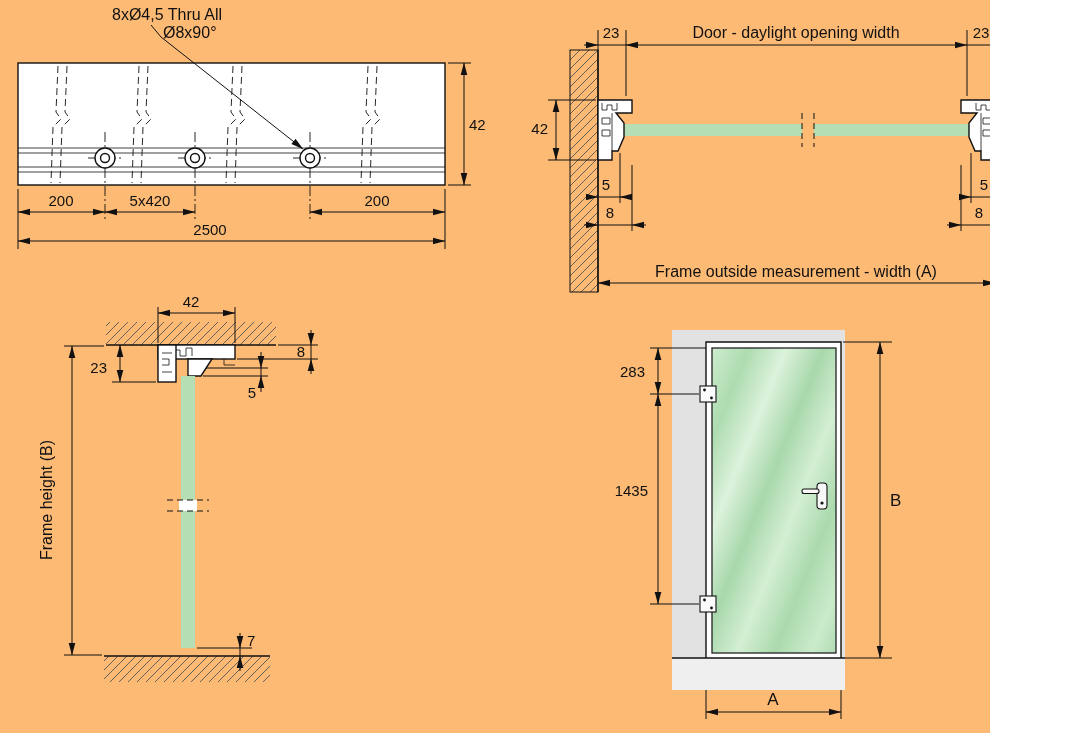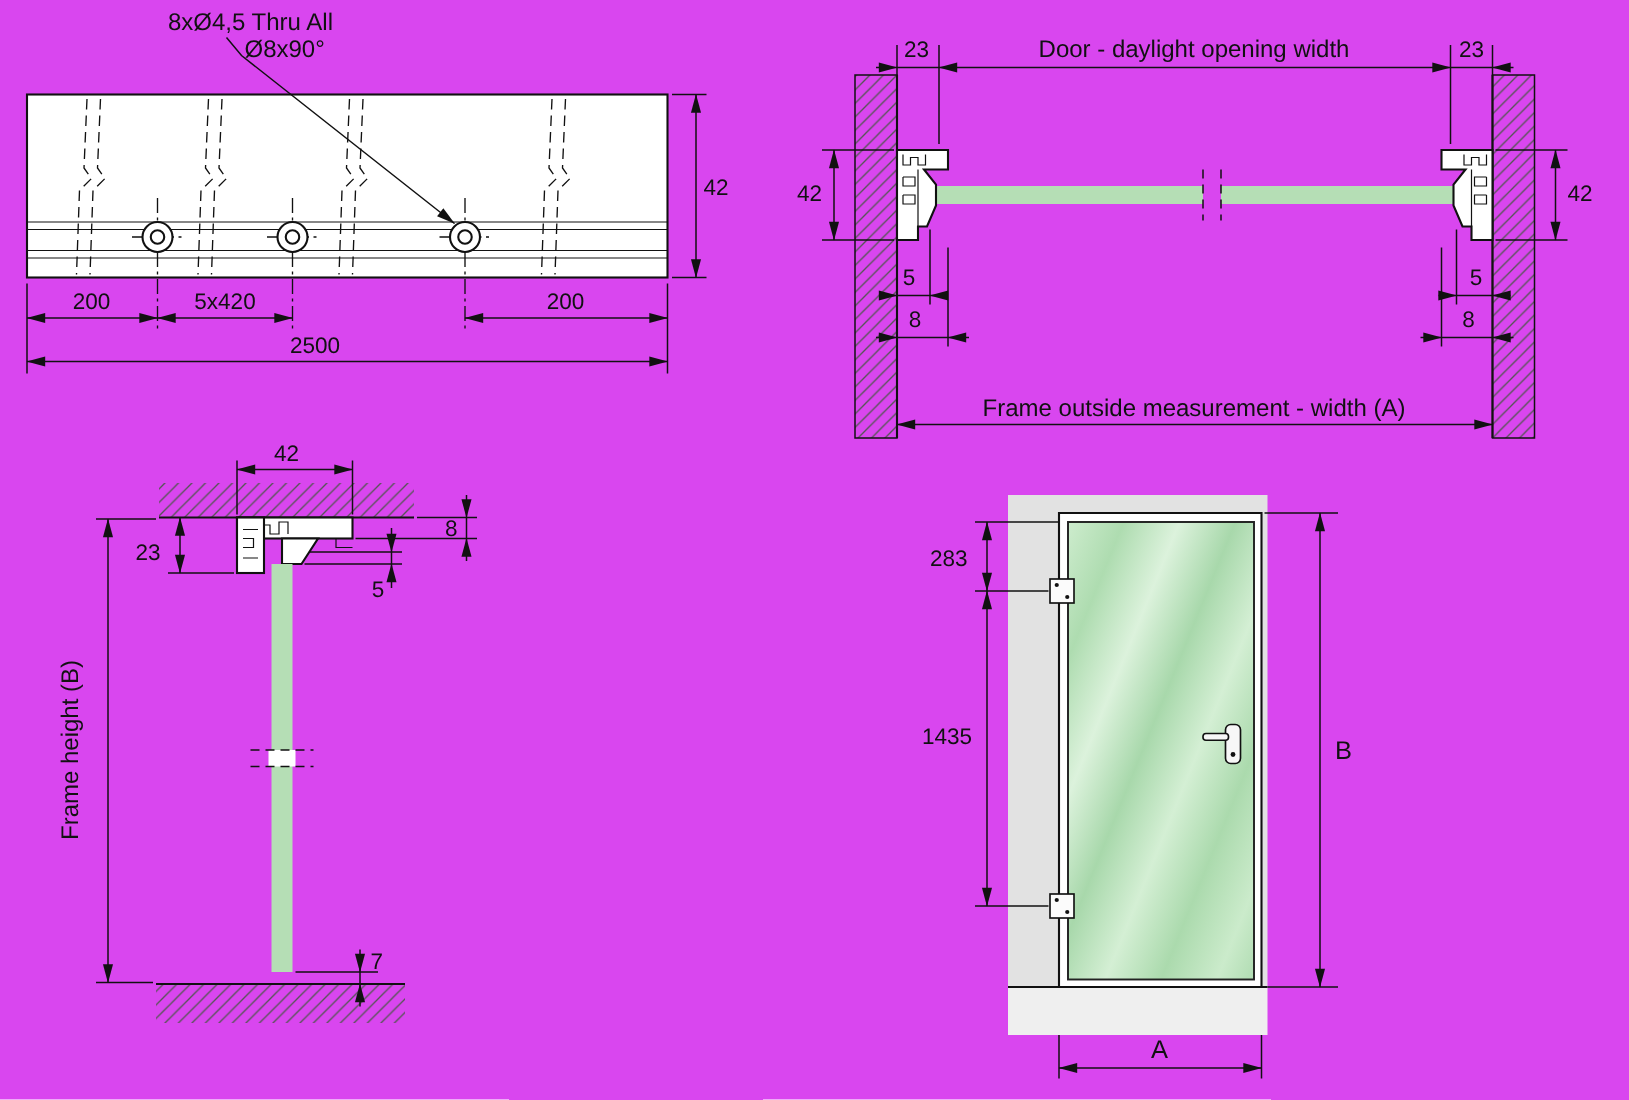--- a/index.html
+++ b/index.html
@@ -1,16 +1,16 @@
 <!DOCTYPE html>
 <html><head>
 <meta charset="utf-8">
 <style>
   html,body { margin:0; padding:0; background:#ffffff; }
-  #stage { position:relative; width:1086px; height:733px; background:#d946ef; overflow:hidden; }
+  #stage { position:relative; width:990px; height:733px; background:#fdba74; overflow:hidden; }
   svg text { font-family:"Liberation Sans", sans-serif; font-size:15px; fill:#111; }
   svg .lbl { font-size:16px; }
   svg .big { font-size:17px; }
   .obj  { stroke:#111; stroke-width:1.4; fill:none; }
   .objf { stroke:#111; stroke-width:1.4; fill:#fff; }
   .dim  { stroke:#111; stroke-width:1;   fill:none; }
   .thin { stroke:#111; stroke-width:0.8; fill:none; }
   .cl   { stroke:#111; stroke-width:0.9; stroke-dasharray:10 3 2 3; fill:none; }
   .brk  { stroke:#111; stroke-width:0.9; stroke-dasharray:7 4; fill:none; }
   .dsh  { stroke:#111; stroke-width:1;   stroke-dasharray:6 4; fill:none; }

